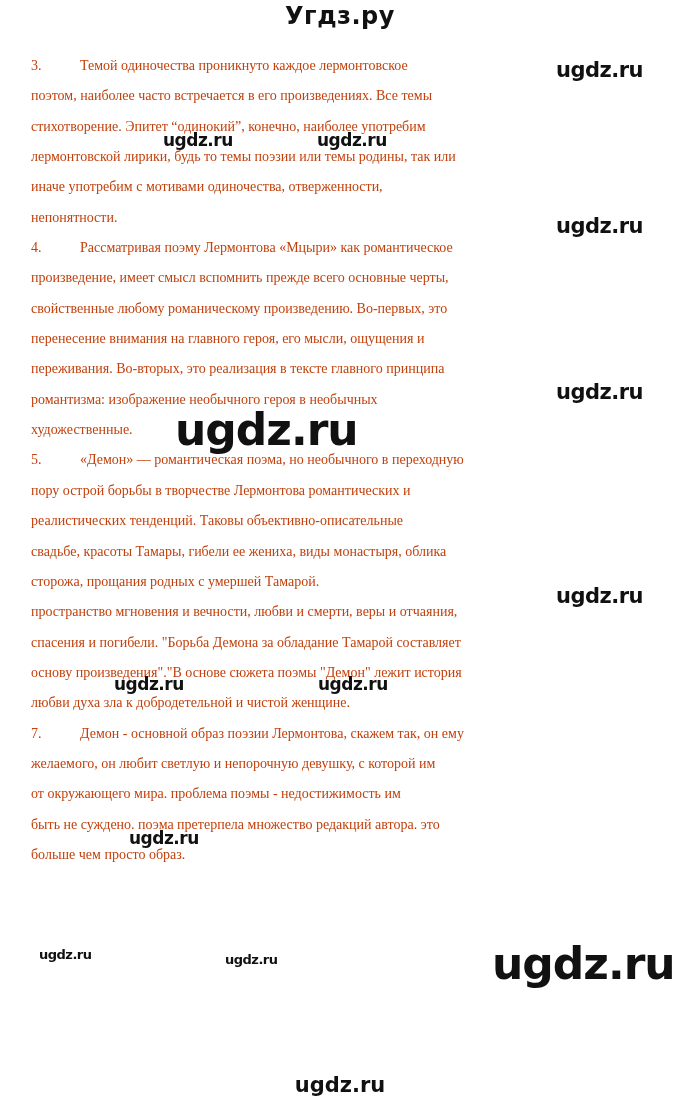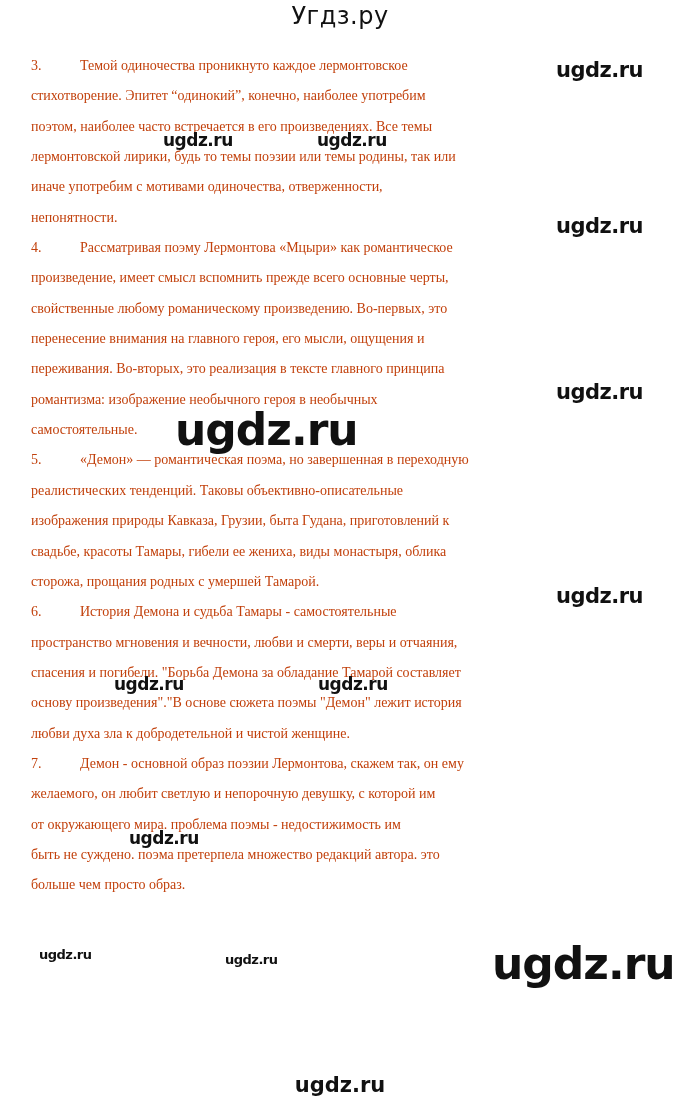--- a/index.html
+++ b/index.html
@@ -1,19 +1,19 @@
 <!DOCTYPE html>
 <html><head>
 <meta charset="utf-8">
 <style>
   html, body { margin: 0; padding: 0; background: #ffffff; }
   body { width: 680px; height: 1108px; position: relative; overflow: hidden; }
   .header {
     position: absolute; top: 2px; left: 0; width: 680px; text-align: center;
-    font-family: "DejaVu Sans", sans-serif; font-weight: normal; font-size: 24px; color: #111;
+    font-family: "DejaVu Sans", sans-serif; font-weight: bold; font-size: 24px; color: #111;
     letter-spacing: 0.5px;
   }
   .content {
     position: absolute; top: 51px; left: 31px; width: 630px;
     font-family: "Liberation Serif", serif; font-size: 14px; line-height: 30.35px; color: #c2410c;
   }
   .line { white-space: nowrap; display: block; height: 30.35px; }
   .num { display: inline-block; width: 49px; }
   .wm {
     position: absolute; font-family: "DejaVu Sans", sans-serif; font-weight: bold; color: #111;
@@ -30,47 +30,46 @@
 </style>
 </head>
 <body>
 
 <div class="header">Угдз.ру</div>
 
 <div class="content">
 
   <div>
     <span class="line"><span class="num">3.</span><span>Темой одиночества проникнуто каждое лермонтовское</span></span>
+    <span class="line">поэтом, наиболее часто встречается в его произведениях. Все темы</span>
     <span class="line">стихотворение. Эпитет “одинокий”, конечно, наиболее употребим</span>
-    <span class="line">поэтом, наиболее часто встречается в его произведениях. Все темы</span>
     <span class="line">лермонтовской лирики, будь то темы поэзии или темы родины, так или</span>
     <span class="line">иначе употребим с мотивами одиночества, отверженности,</span>
     <span class="line">непонятности.</span>
   </div>
 
   <div>
     <span class="line"><span class="num">4.</span><span>Рассматривая поэму Лермонтова «Мцыри» как романтическое</span></span>
     <span class="line">произведение, имеет смысл вспомнить прежде всего основные черты,</span>
     <span class="line">свойственные любому романическому произведению. Во-первых, это</span>
     <span class="line">перенесение внимания на главного героя, его мысли, ощущения и</span>
     <span class="line">переживания. Во-вторых, это реализация в тексте главного принципа</span>
     <span class="line">романтизма: изображение необычного героя в необычных</span>
-    <span class="line">самостоятельные.</span>
+    <span class="line">художественные.</span>
   </div>
 
   <div>
-    <span class="line"><span class="num">5.</span><span>«Демон» — романтическая поэма, но завершенная в переходную</span></span>
+    <span class="line"><span class="num">5.</span><span>«Демон» — романтическая поэма, но необычного в переходную</span></span>
+    <span class="line">пору острой борьбы в творчестве Лермонтова романтических и</span>
     <span class="line">реалистических тенденций. Таковы объективно-описательные</span>
-    <span class="line">изображения природы Кавказа, Грузии, быта Гудана, приготовлений к</span>
     <span class="line">свадьбе, красоты Тамары, гибели ее жениха, виды монастыря, облика</span>
     <span class="line">сторожа, прощания родных с умершей Тамарой.</span>
   </div>
 
   <div>
-    <span class="line"><span class="num">6.</span><span>История Демона и судьба Тамары - самостоятельные</span></span>
     <span class="line">пространство мгновения и вечности, любви и смерти, веры и отчаяния,</span>
     <span class="line">спасения и погибели. "Борьба Демона за обладание Тамарой составляет</span>
     <span class="line">основу произведения"."В основе сюжета поэмы "Демон" лежит история</span>
     <span class="line">любви духа зла к добродетельной и чистой женщине.</span>
   </div>
 
   <div>
     <span class="line"><span class="num">7.</span><span>Демон - основной образ поэзии Лермонтова, скажем так, он ему</span></span>
     <span class="line">желаемого, он любит светлую и непорочную девушку, с которой им</span>
     <span class="line">от окружающего мира. проблема поэмы - недостижимость им</span>

